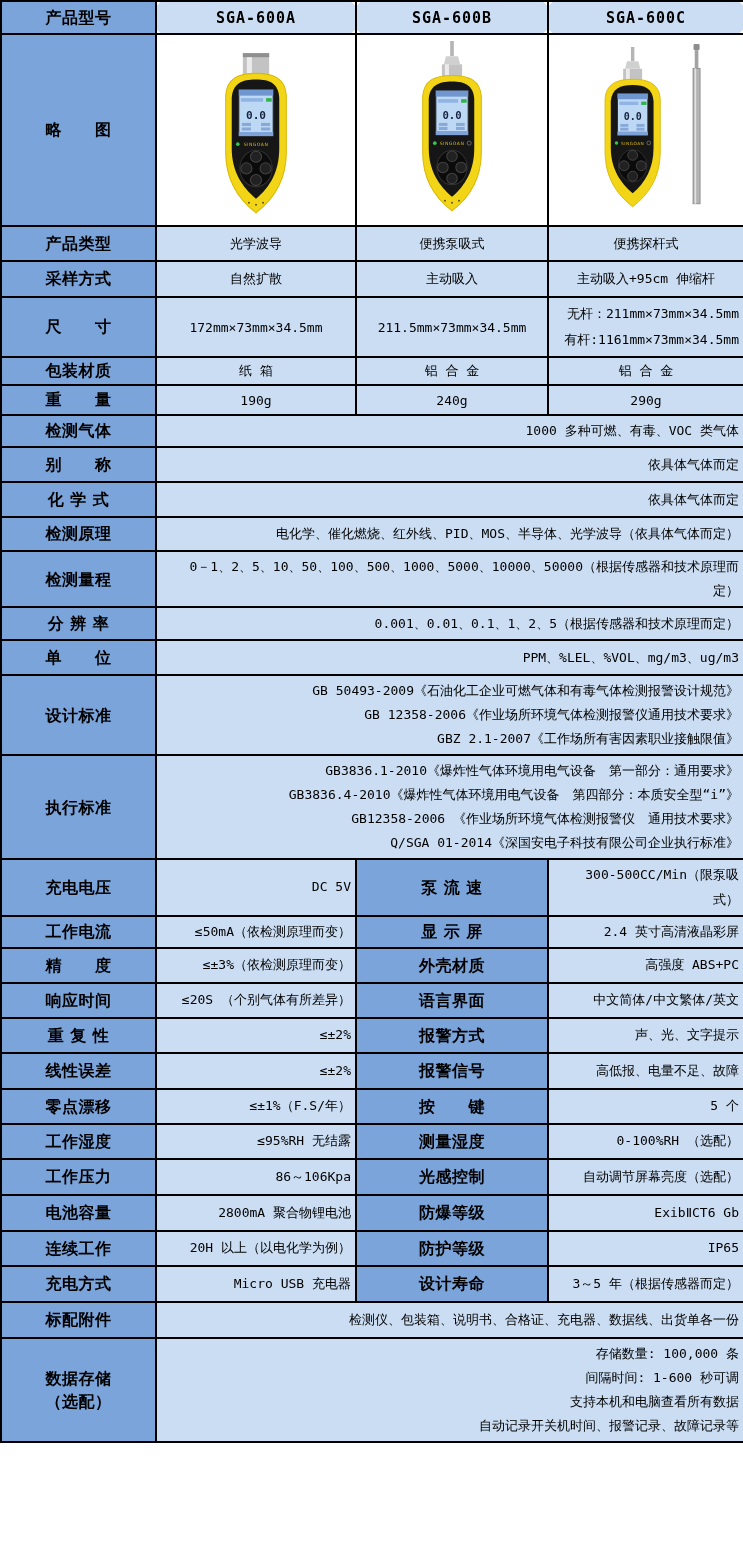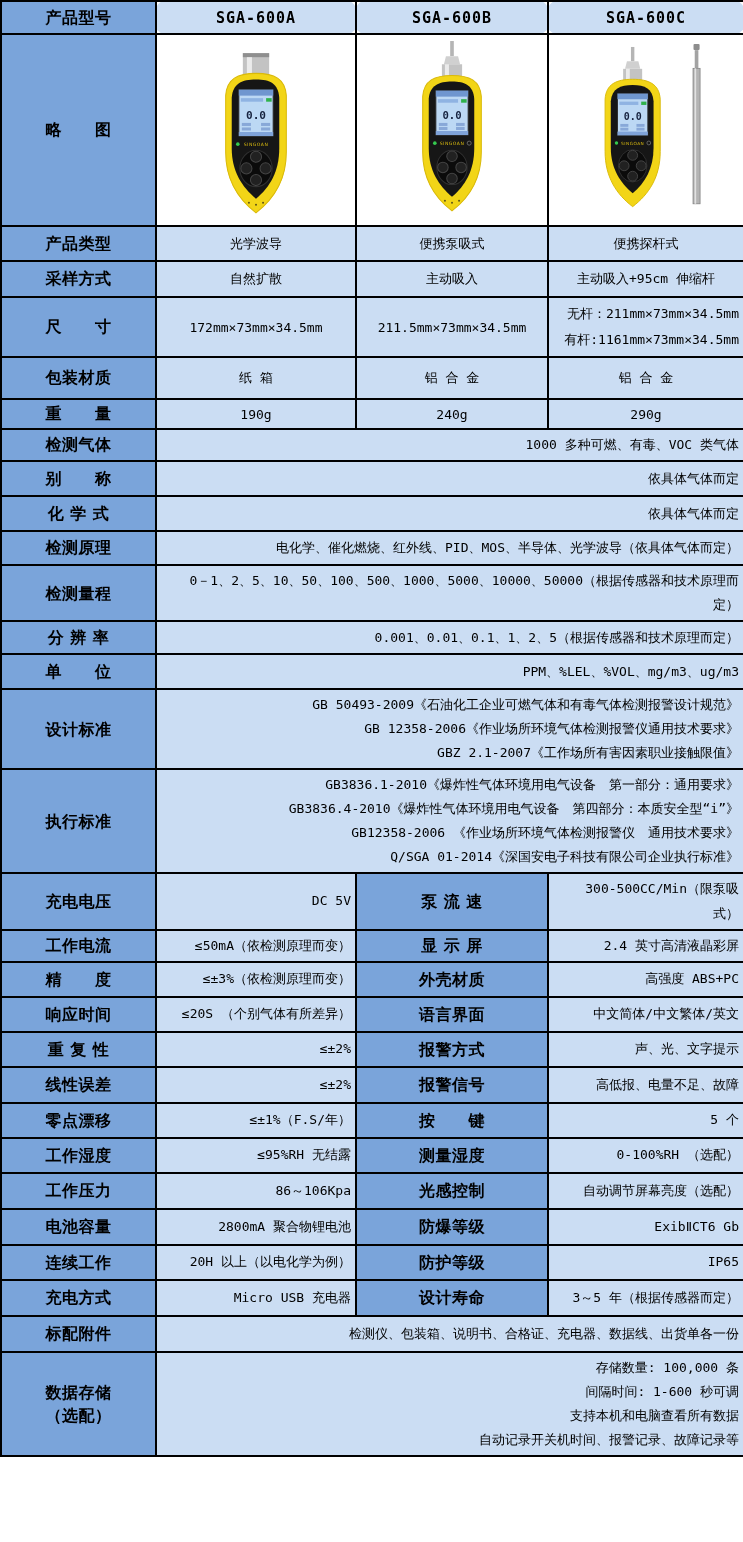--- a/index.html
+++ b/index.html
@@ -177,21 +177,21 @@
     <td class="val c">主动吸入</td>
     <td class="val c">主动吸入+95cm 伸缩杆</td>
   </tr>
   <tr style="height:58px">
     <td class="lbl">尺　　寸</td>
     <td class="val c">172mm×73mm×34.5mm</td>
     <td class="val c">211.5mm×73mm×34.5mm</td>
     <td class="val l" style="line-height:2.0">无杆：211mm×73mm×34.5mm
 有杆:1161mm×73mm×34.5mm</td>
   </tr>
-  <tr style="height:42px">
+  <tr style="height:28px">
     <td class="lbl">包装材质</td>
     <td class="val c">纸 箱</td>
     <td class="val c">铝 合 金</td>
     <td class="val c">铝 合 金</td>
   </tr>
   <tr style="height:30px">
     <td class="lbl">重　　量</td>
     <td class="val c">190g</td>
     <td class="val c">240g</td>
     <td class="val c">290g</td>

